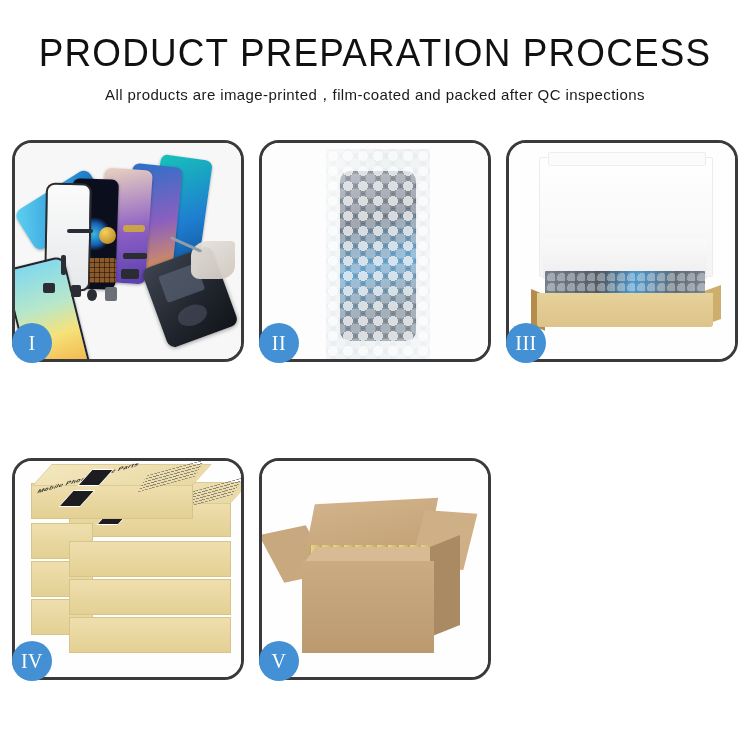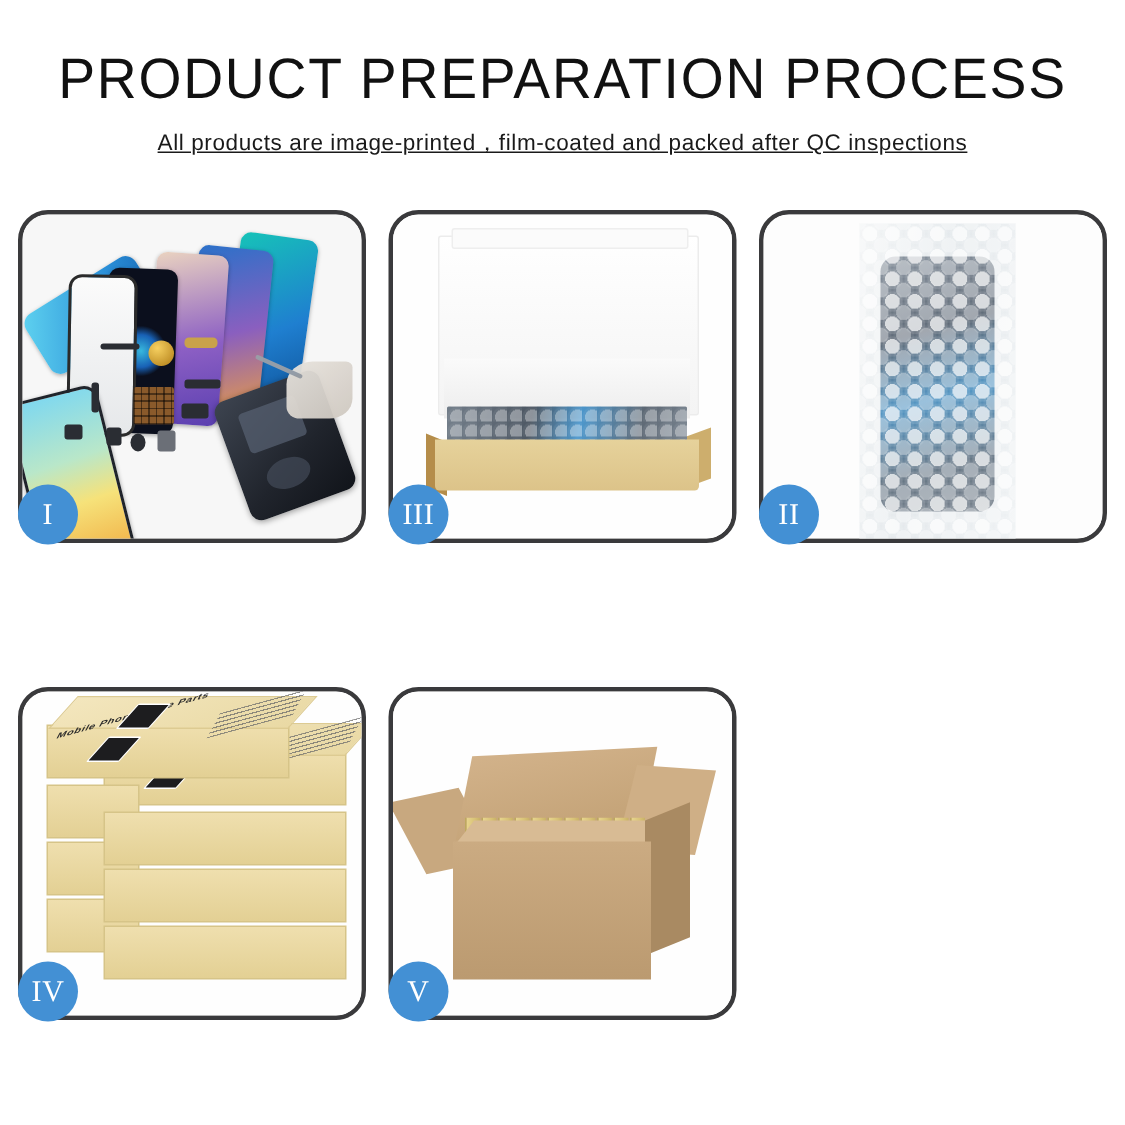--- a/index.html
+++ b/index.html
@@ -30,21 +30,20 @@
     white-space: nowrap;
     transform: scaleX(0.97);
   }
   .subtitle {
     margin-top: 14px;
     font-size: 15px;
     font-weight: 400;
     color: #1a1a1a;
     letter-spacing: 0.4px;
     white-space: nowrap;
-    text-decoration: underline;
   }
 
   
   .grid {
     position: absolute;
     left: 12px;
     top: 140px;
     width: 726px;
     display: grid;
     grid-template-columns: repeat(3, 232px);
@@ -321,45 +320,45 @@
         <div class="part" style="left:28px;top:140px;width:12px;height:10px;"></div>
         <div class="chassis"></div>
         <div class="tweezer"></div>
       </div>
     </div>
     <div class="badge">I</div>
   </div>
 
   <div class="panel">
     <div class="panel-inner">
+      <div class="scene2">
+        <div class="bw-bag">
+          <div class="bw-item"></div>
+          <div class="bw-bubbles"></div>
+          <div class="bw-bubbles offset"></div>
+        </div>
+      </div>
+    </div>
+    <div class="badge">II</div>
+  </div>
+
+  <div class="panel">
+    <div class="panel-inner">
       <div class="scene3">
         <div class="m-lid"></div>
         <div class="m-foam"></div>
         <div class="m-contents">
           <div class="bw-bubbles"></div>
         </div>
         <div class="m-side-l"></div>
         <div class="m-side-r"></div>
         <div class="m-front"></div>
       </div>
     </div>
     <div class="badge">III</div>
-  </div>
-
-  <div class="panel">
-    <div class="panel-inner">
-      <div class="scene2">
-        <div class="bw-bag">
-          <div class="bw-item"></div>
-          <div class="bw-bubbles"></div>
-          <div class="bw-bubbles offset"></div>
-        </div>
-      </div>
-    </div>
-    <div class="badge">II</div>
   </div>
 
   <div class="panel">
     <div class="panel-inner">
       <div class="scene4">
         <div class="stack">
           <div class="sbox" style="left:48px;top:22px;">
             <div class="top">
               <div class="lid-label">Mobile Phone Spare Parts</div>
               <div class="lid-screens"><i></i><i></i></div>

